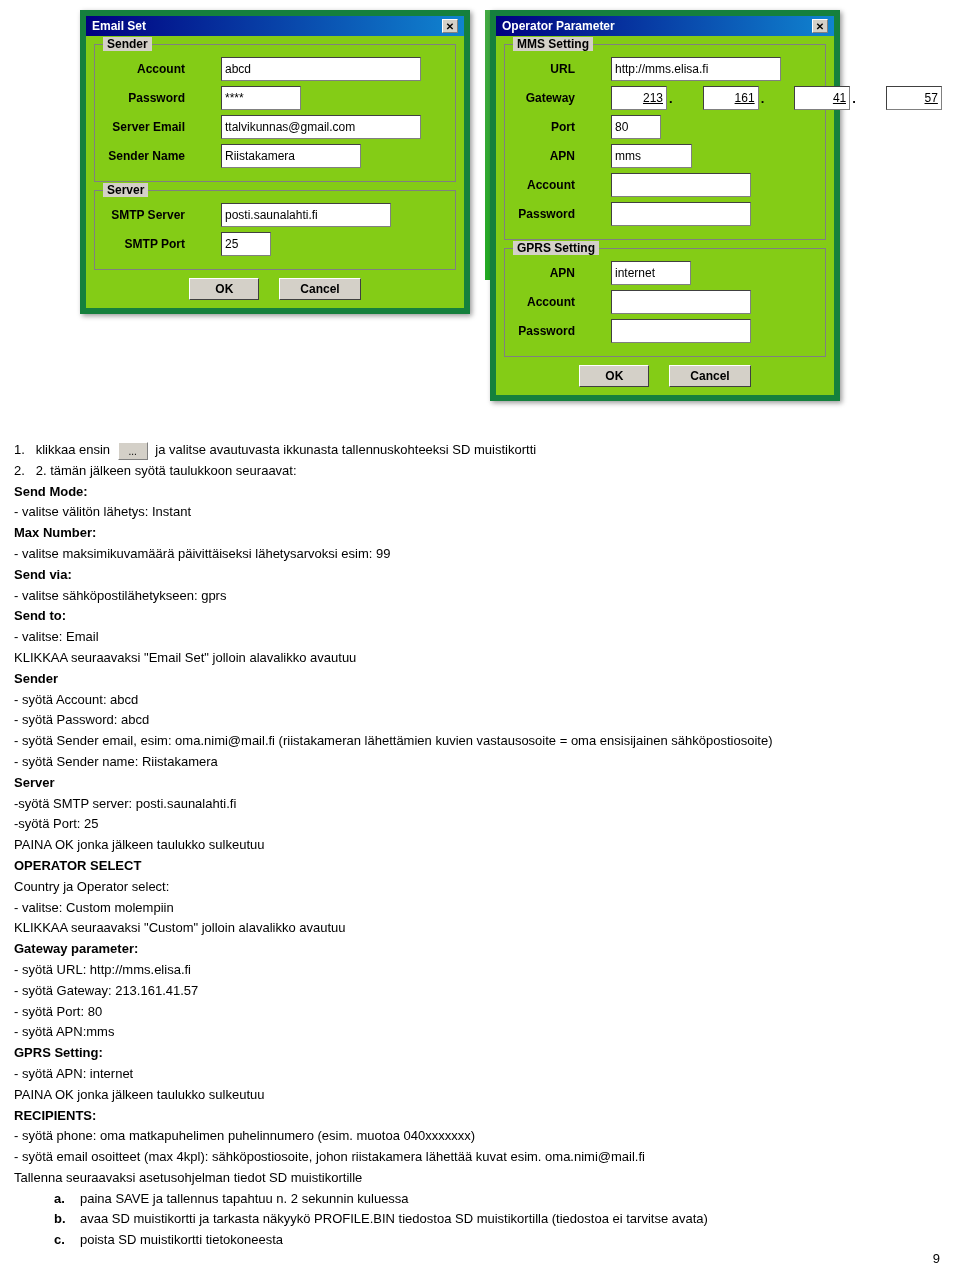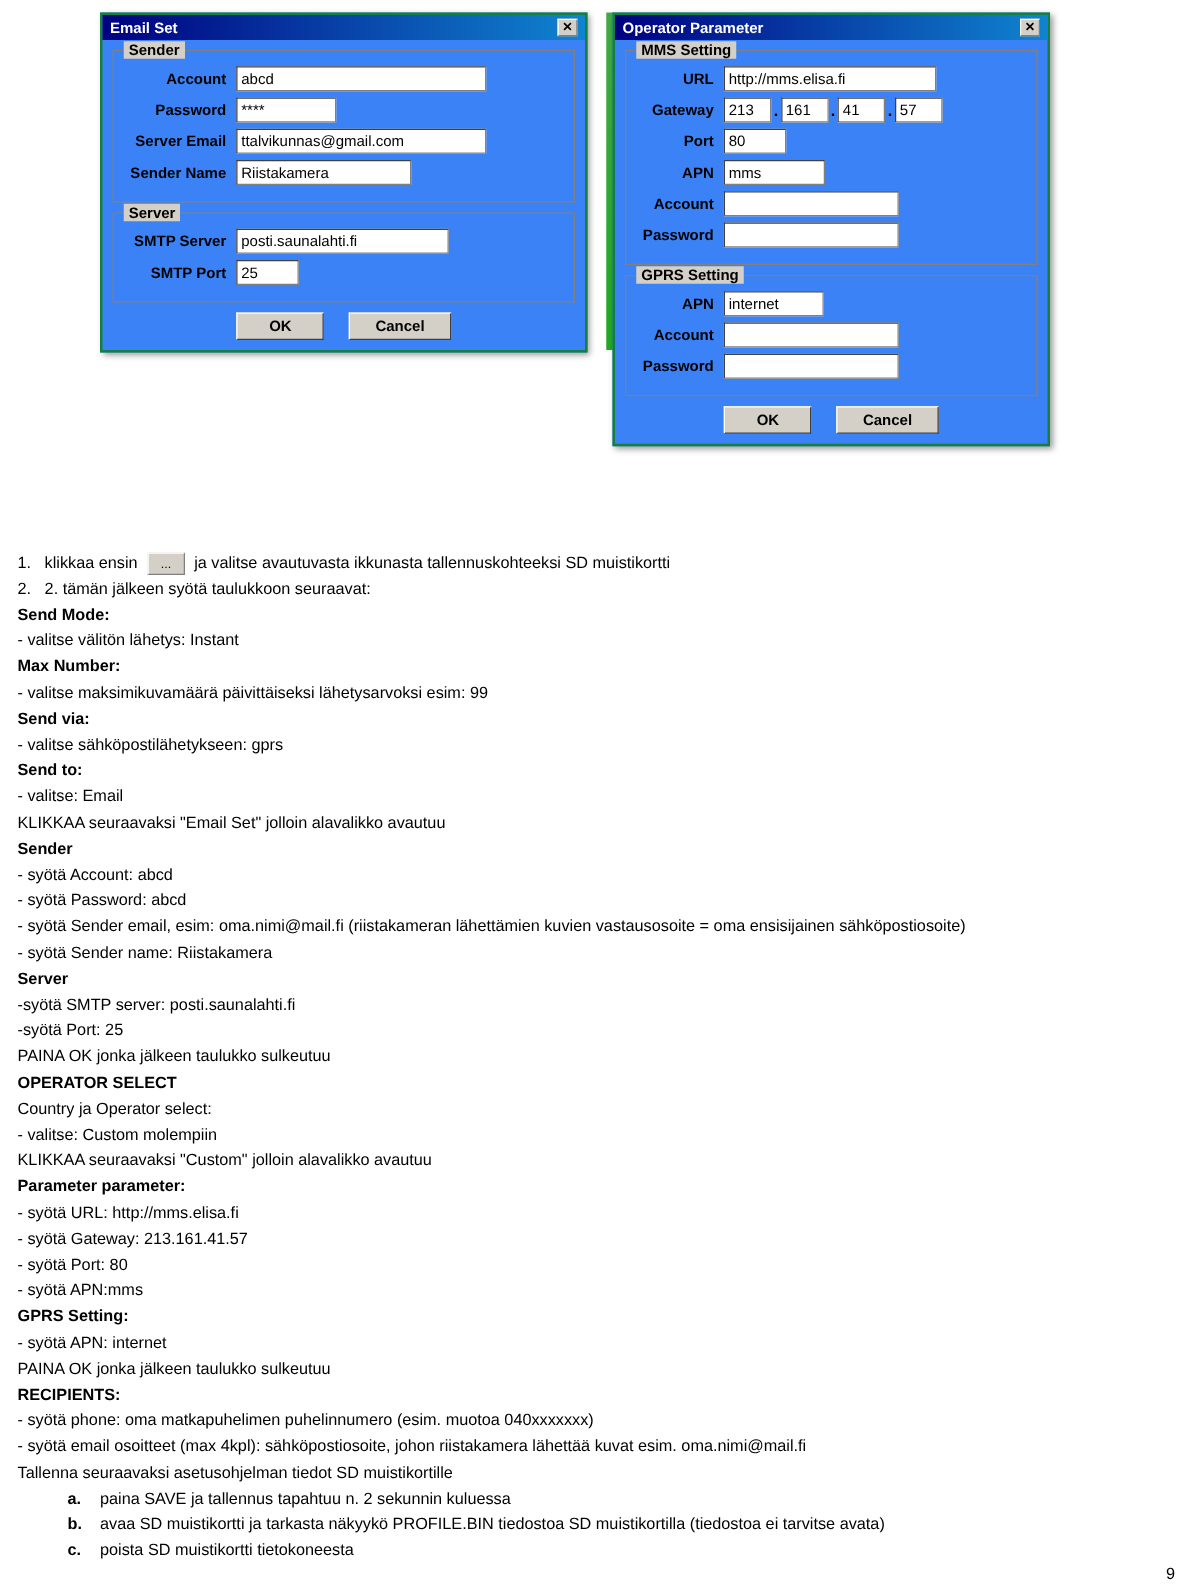--- a/index.html
+++ b/index.html
@@ -9,22 +9,22 @@
       font-size: 13px;
       color: #000;
       width: 960px;
       min-height: 1276px;
       position: relative;
     }
 
     
     .dialog {
       position: absolute;
-      background: #3b82f6;
-      border: 2px solid #15803d;
+      background: #84cc16;
+      border: 6px solid #15803d;
       box-shadow: 2px 2px 5px rgba(0,0,0,0.4);
     }
     .dialog-titlebar {
       background: linear-gradient(to right, #000080, #1084d0);
       color: #fff;
       font-size: 12px;
       font-weight: bold;
       padding: 3px 6px;
       display: flex;
       align-items: center;
@@ -74,23 +74,24 @@
       min-width: 90px;
       text-align: right;
       padding-right: 8px;
     }
     .form-input {
       background: #fff;
       border: 1px solid #808080;
       border-top-color: #404040;
       border-left-color: #404040;
       height: 20px;
-      padding: 1px 3px;
+      padding: 11px 3px;
       font-size: 12px;
       font-family: Arial, sans-serif;
+      margin-left: 28px;
     }
     .win-button {
       background: #d4d0c8;
       border: 1px solid #808080;
       border-top-color: #fff;
       border-left-color: #fff;
       border-bottom-color: #404040;
       border-right-color: #404040;
       padding: 3px 20px;
       font-size: 12px;
@@ -120,21 +121,21 @@
     #email-set .form-input.port { width: 50px; }
 
     
     #operator-param {
       top: 10px;
       left: 490px;
       width: 350px;
     }
     #operator-param .form-label { min-width: 70px; }
     #operator-param .form-input.url { width: 170px; }
-    #operator-param .form-input.gateway-part { width: 38px; text-align: left; }
+    #operator-param .form-input.gateway-part { width: 56px; text-align: right; text-decoration: underline; }
     .gateway-row { display: flex; align-items: center; gap: 0; }
     .gateway-dot { padding: 0 2px; font-weight: bold; }
     #operator-param .form-input.portf { width: 50px; }
     #operator-param .form-input.apn { width: 81px; }
     #operator-param .form-input.account-op { width: 140px; }
     #operator-param .form-input.password-op { width: 140px; }
     #operator-param .form-input.apn-gprs { width: 80px; }
 
     
     .content-area {
@@ -345,21 +346,21 @@
     <p>- syötä Sender email, esim: oma.nimi@mail.fi  (riistakameran lähettämien  kuvien vastausosoite = oma ensisijainen sähköpostiosoite)</p>
     <p>- syötä Sender name: Riistakamera</p>
     <p class="bold-line">Server</p>
     <p>-syötä SMTP server: posti.saunalahti.fi</p>
     <p>-syötä Port: 25</p>
     <p>PAINA OK jonka jälkeen taulukko sulkeutuu</p>
     <p class="bold-line">OPERATOR SELECT</p>
     <p>Country ja Operator select:</p>
     <p>- valitse: Custom molempiin</p>
     <p>KLIKKAA seuraavaksi "Custom" jolloin alavalikko avautuu</p>
-    <p class="bold-line">Parameter parameter:</p>
+    <p class="bold-line">Gateway parameter:</p>
     <p>- syötä URL: http://mms.elisa.fi</p>
     <p>- syötä Gateway: 213.161.41.57</p>
     <p>- syötä Port: 80</p>
     <p>- syötä APN:mms</p>
     <p class="bold-line">GPRS Setting:</p>
     <p>- syötä APN: internet</p>
     <p>PAINA OK jonka jälkeen taulukko sulkeutuu</p>
     <p class="bold-line">RECIPIENTS:</p>
     <p>- syötä phone: oma matkapuhelimen puhelinnumero (esim. muotoa 040xxxxxxx)</p>
     <p>- syötä email osoitteet (max 4kpl): sähköpostiosoite, johon riistakamera lähettää kuvat esim. oma.nimi@mail.fi</p>

